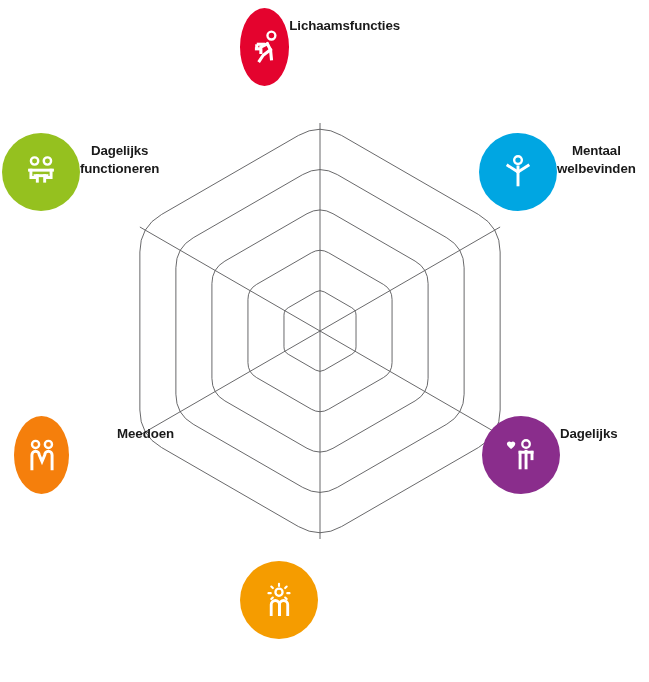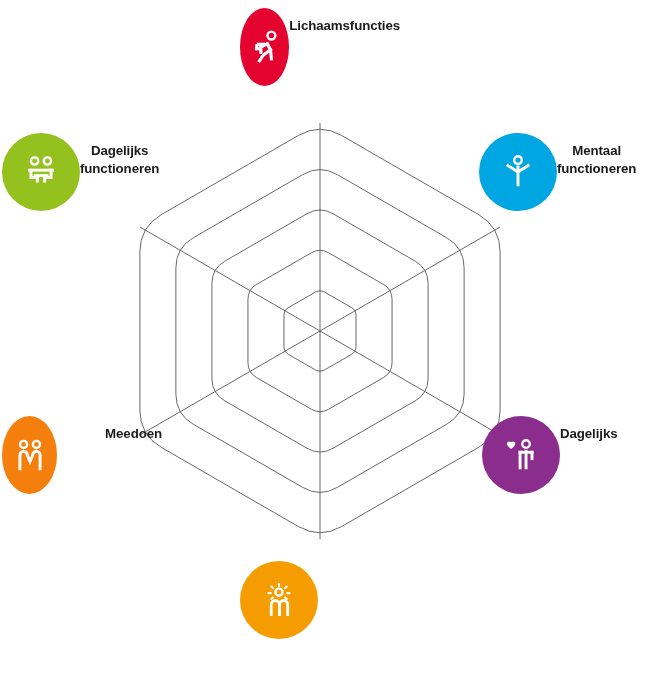--- a/index.html
+++ b/index.html
@@ -95,21 +95,21 @@
       <div class="domain-node" style="left: 559px; top: 133px;">
         <div class="node-circle" style="background: rgb(0, 166, 226);">
           <svg viewBox="0 0 48 48" width="44" height="44">
             <circle cx="24" cy="11" r="4.2" fill="none" stroke="#ffffff" stroke-width="2.6"></circle>
             <path d="M24 18.5 L24 38" fill="none" stroke="#ffffff" stroke-width="3.2" stroke-linecap="square"></path>
             <path d="M24 24 L13 17" fill="none" stroke="#ffffff" stroke-width="3.2" stroke-linecap="square"></path>
             <path d="M24 24 L35 17" fill="none" stroke="#ffffff" stroke-width="3.2" stroke-linecap="square"></path>
           </svg>
         </div>
         <div class="node-label">Mentaal
-functioneren</div>
+welbevinden</div>
       </div>
       <div class="domain-node" style="left: 562px; top: 416px;">
         <div class="node-circle" style="background: rgb(138, 45, 140);">
           <svg viewBox="0 0 48 48" width="44" height="44">
             <circle cx="29.5" cy="12" r="4.1" fill="none" stroke="#ffffff" stroke-width="2.5"></circle>
             <path d="M29.5 20 L29.5 38" fill="none" stroke="#ffffff" stroke-width="3.2" stroke-linecap="square"></path>
             <path d="M23 21 L36 21" fill="none" stroke="#ffffff" stroke-width="3.2" stroke-linecap="square"></path>
             <path d="M36 21 L36 28" fill="none" stroke="#ffffff" stroke-width="3.2" stroke-linecap="square"></path>
             <path d="M23 21 L23 38" fill="none" stroke="#ffffff" stroke-width="3.2" stroke-linecap="square"></path>
             <path d="M13.2 10.2 c-1.6-1.9-4.6-0.7-4.6 1.6 c0 2.3 3.1 4.4 4.6 5.6 c1.5-1.2 4.6-3.3 4.6-5.6 c0-2.3-3-3.5-4.6-1.6 z" fill="#ffffff"></path>
@@ -126,21 +126,21 @@
             <line x1="32.4" y1="9.3" x2="30.7" y2="11" stroke="#ffffff" stroke-width="2.3" stroke-linecap="round"></line>
             <line x1="12.5" y1="16.5" x2="15" y2="16.5" stroke="#ffffff" stroke-width="2.3" stroke-linecap="round"></line>
             <line x1="35.5" y1="16.5" x2="33" y2="16.5" stroke="#ffffff" stroke-width="2.3" stroke-linecap="round"></line>
             <line x1="15.6" y1="23" x2="17.3" y2="21.3" stroke="#ffffff" stroke-width="2.3" stroke-linecap="round"></line>
             <line x1="32.4" y1="23" x2="30.7" y2="21.3" stroke="#ffffff" stroke-width="2.3" stroke-linecap="round"></line>
             <path d="M15.5 40 L15.5 29 a4.5 4.5 0 0 1 9 0 L24.5 40" fill="none" stroke="#ffffff" stroke-width="3.1" stroke-linecap="square"></path>
             <path d="M24.5 40 L24.5 29 a4.5 4.5 0 0 1 9 0 L33.5 40" fill="none" stroke="#ffffff" stroke-width="3.1" stroke-linecap="square"></path>
           </svg>
         </div>
       </div>
-      <div class="domain-node" style="left: 82px; top: 416px; gap: 48px;">
+      <div class="domain-node" style="left: 94px; top: 416px; gap: 48px;">
         <div class="node-circle" style="background: rgb(245, 127, 12);">
           <svg viewBox="0 0 48 48" width="44" height="44">
             <circle cx="17" cy="12.5" r="3.9" fill="none" stroke="#ffffff" stroke-width="2.6"></circle>
             <circle cx="31" cy="12.5" r="3.9" fill="none" stroke="#ffffff" stroke-width="2.6"></circle>
             <path d="M13 39 L13 24 a4 4 0 0 1 8 0 L24 31 L27 24 a4 4 0 0 1 8 0 L35 39" fill="none" stroke="#ffffff" stroke-width="3.2" stroke-linecap="square" stroke-linejoin="miter"></path>
           </svg>
         </div>
         <div class="node-label">Meedoen</div>
       </div>
       <div class="domain-node" style="left: 82px; top: 133px;">

